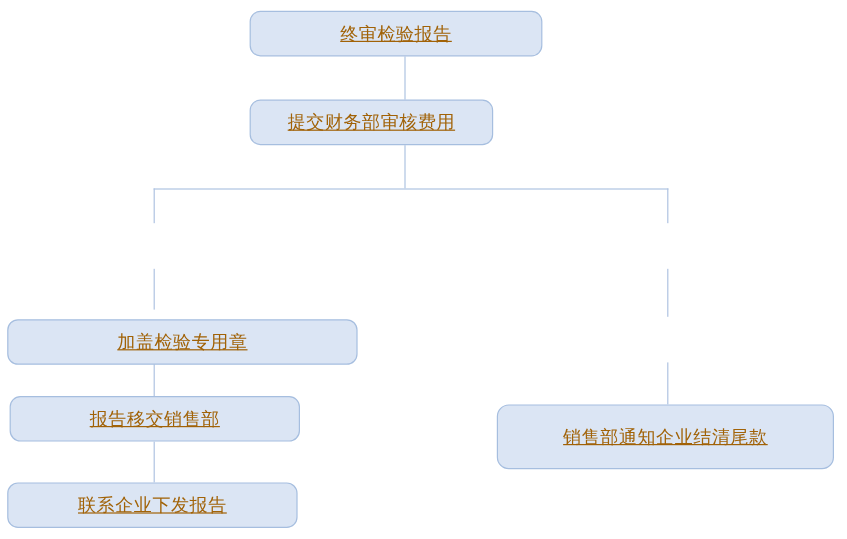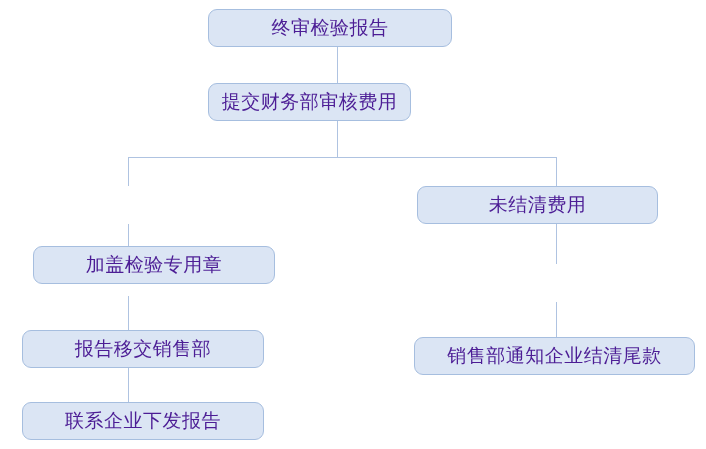--- a/index.html
+++ b/index.html
@@ -13,39 +13,40 @@
   }
   .node {
     position: absolute;
     box-sizing: border-box;
     background: #dbe5f4;
     border: 1px solid #a6bedf;
     border-radius: 9px;
     display: flex;
     align-items: center;
     justify-content: center;
-    font-size: 19px;
-    color: #4c1d95;
+    font-size: 15px;
+    color: #a16207;
     letter-spacing: 0.5px;
     white-space: nowrap;
+    text-decoration: underline;
   }
   .edge { position: absolute; background: #afc3e1; }
   .edge.h { height: 1px; }
   .edge.v { width: 1px; }
 
   
   .n1 { left: 208px; top: 9px;   width: 244px; height: 38px; }
   .n2 { left: 208px; top: 83px;  width: 203px; height: 38px; }
   .n3 { left: 6px;   top: 186px; width: 242px; height: 38px; }
-  .n4 { left: 6px;   top: 246px; width: 242px; height: 38px; margin-left: 27px; }
-  .n5 { left: 22px;   top: 330px; width: 242px; height: 38px; }
-  .n6 { left: 22px;   top: 402px; width: 242px; height: 38px; }
+  .n4 { left: 6px;   top: 266px; width: 292px; height: 38px; }
+  .n5 { left: 8px;   top: 330px; width: 242px; height: 38px; }
+  .n6 { left: 6px;   top: 402px; width: 242px; height: 38px; }
   .n7 { left: 417px; top: 186px; width: 241px; height: 38px; }
   .n8 { left: 417px; top: 264px; width: 241px; height: 38px; }
-  .n9 { left: 414px; top: 337px; width: 281px; height: 38px; }
+  .n9 { left: 414px; top: 337px; width: 281px; height: 54px; border-radius: 10px; }
 
   
   .e1  { left: 337px; top: 47px;  height: 36px; }
   .e2  { left: 337px; top: 121px; height: 36px; }
   .e3  { left: 128px; top: 157px; width: 429px; }
   .e4  { left: 128px; top: 157px; height: 29px; }
   .e5  { left: 556px; top: 157px; height: 29px; }
   .e6  { left: 128px; top: 224px; height: 34px; }
   .e7  { left: 128px; top: 296px; height: 34px; }
   .e8  { left: 128px; top: 368px; height: 34px; }
@@ -66,16 +67,15 @@
   <div class="edge v e7"></div>
   <div class="edge v e8"></div>
   <div class="edge v e9"></div>
   <div class="edge v e10"></div>
 
   <div class="node n1">终审检验报告</div>
   <div class="node n2">提交财务部审核费用</div>
   <div class="node n4">加盖检验专用章</div>
   <div class="node n5">报告移交销售部</div>
   <div class="node n6">联系企业下发报告</div>
-  <div class="node n7">未结清费用</div>
   <div class="node n9">销售部通知企业结清尾款</div>
 
 </div>
 
 </body></html>

